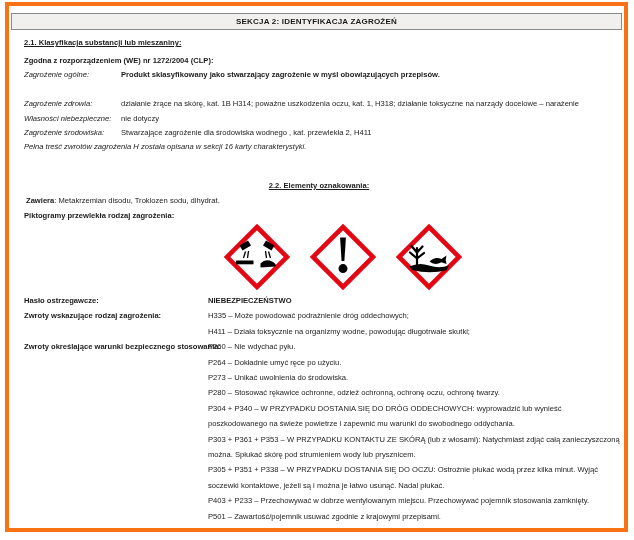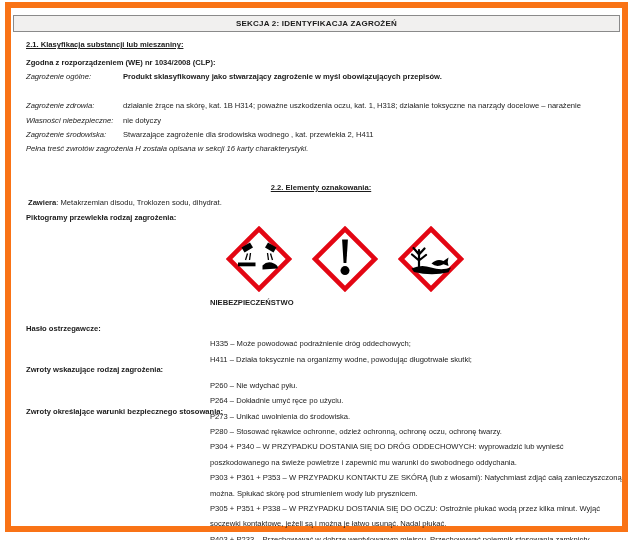--- a/index.html
+++ b/index.html
@@ -2,21 +2,21 @@
 <html style="--ghs-red: #E30613;"><head>
 <meta charset="utf-8">
 <style>
   html,body { margin:0; padding:0; background:#ffffff; }
   .page {
     position:relative; width:634px; height:540px; background:#ffffff;
     font-family:"Liberation Sans", sans-serif; color:#1b1b1b; overflow:hidden;
   }
   .outer {
     position:absolute; left:5px; top:2px; width:623px; height:530px;
-    border:6px solid #f97316; box-sizing:border-box;
+    border:4px solid #f97316; box-sizing:border-box;
   }
   .header-bar {
     position:absolute; left:2px; right:2px; top:7px; height:17px;
     background:#f1f0ef; border:1px solid #8a8a8a; box-sizing:border-box;
     display:flex; align-items:center; justify-content:center;
     font-size:8px; font-weight:bold; letter-spacing:0.2px;
   }
   .content { position:absolute; left:15px; top:30px; width:590px; font-size:7.6px; }
   .b { font-weight:bold; }
   .h-sec { font-weight:bold; text-decoration:underline; line-height:14px; white-space:nowrap; }
@@ -29,39 +29,39 @@
   .h-sec2 { margin-top:25px;text-align:center; }
   .contains { margin-top:1px; line-height:14px; margin-left:2px; white-space:nowrap; }
   .pikto-label { font-weight:bold; margin-top:1px; line-height:14px; white-space:nowrap; }
   .picto-row { margin-left:200px; margin-top:1px; display:flex; gap:20px; height:66px; }
   .picto { width:66px; height:66px; }
   .diamond { fill:#ffffff; stroke:var(--ghs-red,#E30613); stroke-width:4.6; stroke-linejoin:miter; }
   .sym { fill:#000000; }
   .drip { stroke:#000000; stroke-width:1.3; }
   .stroke2 { stroke:#000000; stroke-width:2.2; fill:none; stroke-linecap:round; }
   .grid2 { display:grid; grid-template-columns:184px 1fr; }
-  .grid2 .lbl { font-weight:bold; white-space:nowrap; line-height:15.4px;margin-top:26px; }
+  .grid2 .lbl { font-weight:bold; white-space:nowrap; line-height:15.4px; }
   .l2 { line-height:15.4px; white-space:nowrap; }
   .signal { margin-top:3px; }
   .signal .val { font-weight:bold; }
 </style>
 </head>
 <body>
 
 <div class="page">
   <div class="outer">
 
     <div class="header-bar">
       <span>SEKCJA 2: IDENTYFIKACJA ZAGROŻEŃ</span>
     </div>
 
     <div class="content">
 
       <div class="h-sec">2.1. Klasyfikacja substancji lub mieszaniny:</div>
-      <div class="reg">Zgodna z rozporządzeniem (WE) nr 1034/2008 (CLP):</div>
+      <div class="reg">Zgodna z rozporządzeniem (WE) nr 1272/2004 (CLP):</div>
 
       <div class="grid1">
         <div class="lbl">Zagrożenie ogólne:</div>
         <div class="val b">Produkt sklasyfikowany jako stwarzający zagrożenie w myśl obowiązujących przepisów.</div>
       </div>
 
       <div class="grid1 row-health">
         <div class="lbl">Zagrożenie zdrowia:</div>
         <div>
           <div class="val">działanie żrące na skórę, kat. 1B H314; poważne uszkodzenia oczu, kat. 1, H318; działanie toksyczne na narządy docelowe – narażenie</div>

